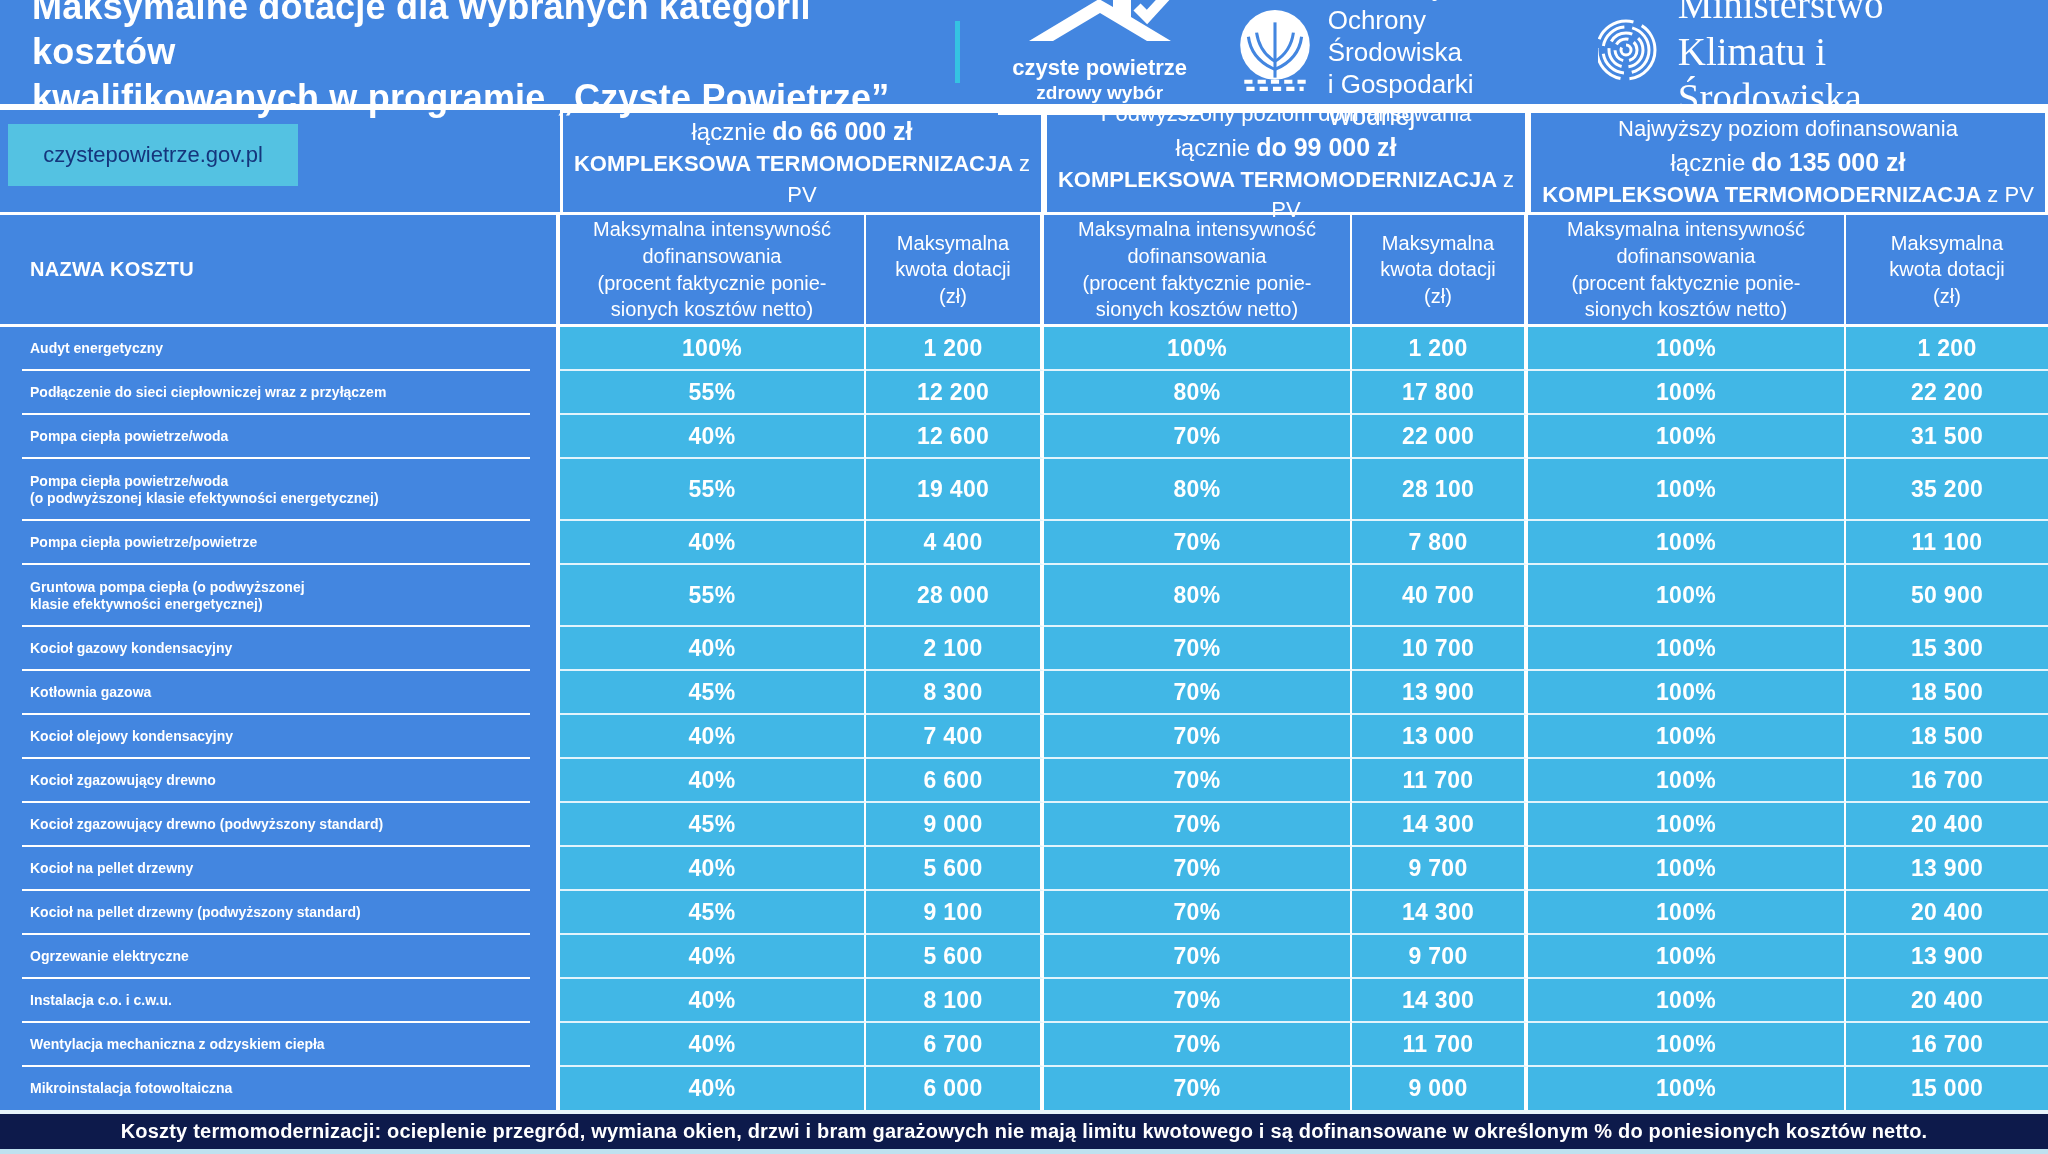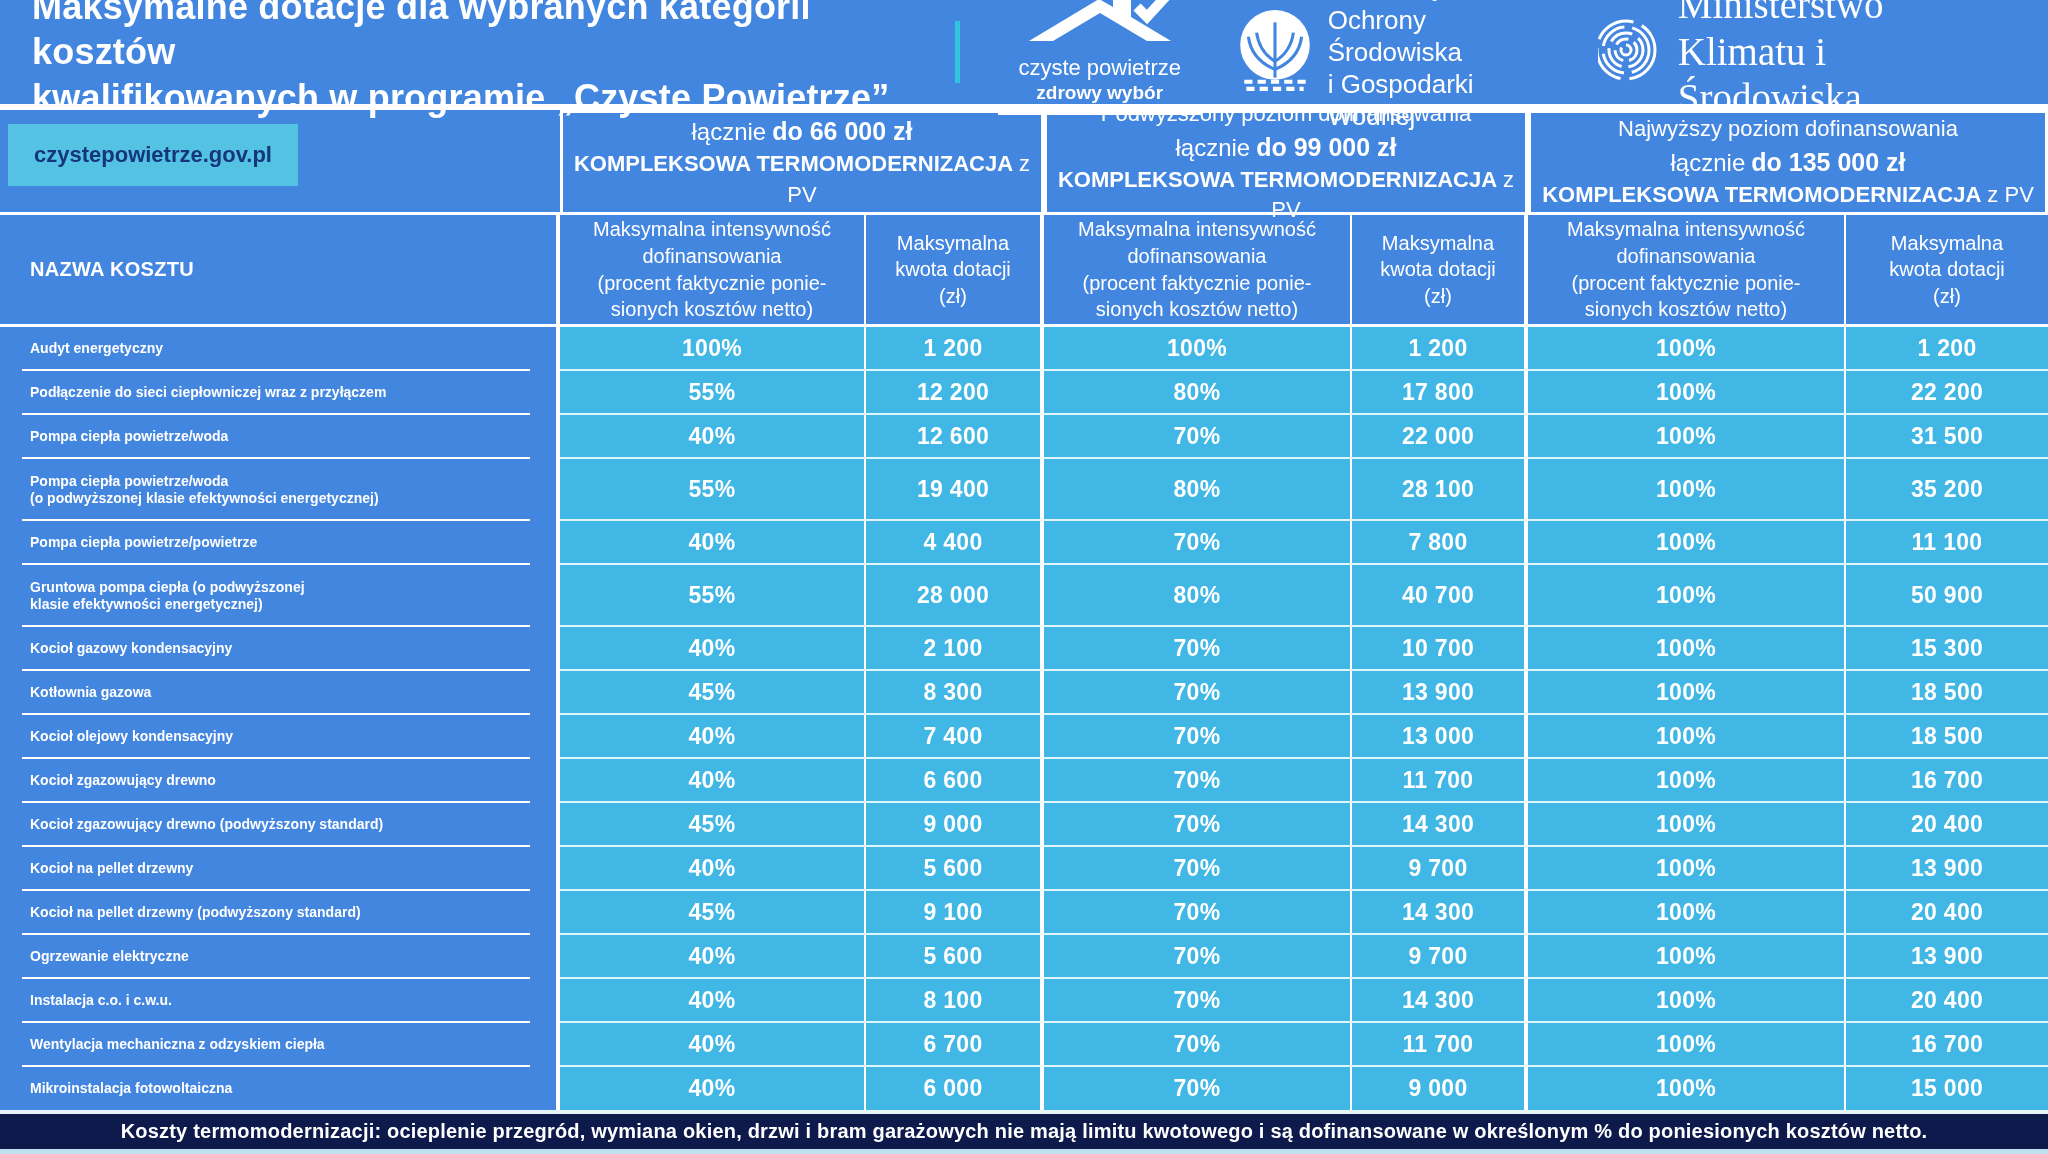--- a/index.html
+++ b/index.html
@@ -6,40 +6,40 @@
   .page{width:2048px;height:1154px;overflow:hidden;position:relative;background:#a3a3a3;
         font-family:"Liberation Sans",sans-serif;}
 
   
   .hdr{height:104px;background:#4386e0;display:flex;justify-content:space-between;
        align-items:center;padding:0 34px 0 32px;box-sizing:border-box;}
   .title{font-size:36px;font-weight:bold;color:#fff;line-height:1.26;letter-spacing:.2px;margin:0;}
   .logos{display:flex;align-items:center;gap:34px;}
   .tealbar{width:5px;height:62px;background:#35c3e2;margin-right:4px;}
   .logo-cp{display:flex;flex-direction:column;align-items:center;}
-  .logo-cp .l1{font-size:22px;font-weight:normal;color:#fff;line-height:1.2;}
+  .logo-cp .l1{font-size:22px;font-weight:bold;color:#fff;line-height:1.2;}
   .logo-cp .l2{font-size:19px;font-weight:bold;color:#fff;line-height:1.15;}
   .logo-cp .bar{width:204px;height:5px;background:#fff;margin-top:6px;}
   .logo-nf,.logo-min{display:flex;align-items:center;gap:14px;}
   .nf-text{font-size:26px;color:#fff;line-height:1.24;white-space:pre-line;}
   .min-text{font-family:"Liberation Serif",serif;font-size:39px;color:#fff;line-height:1.2;white-space:pre-line;}
 
   .sep{height:6px;background:#fff;}
 
   
   .grid{width:2048px;display:grid;background:#4386e0;box-sizing:border-box;
         grid-template-columns:560px 306px 178px 308px 176px 318px 202px;
         grid-template-rows:105px 112px 44px 44px 44px 62px 44px 62px 44px 44px 44px 44px 44px 44px 44px 44px 44px 44px 43px;}
   .row{display:contents;}
   .c{box-sizing:border-box;color:#fff;}
 
   
   .band-left{border-bottom:3px solid #fff;display:flex;}
   .govbox{margin:14px 0 0 8px;width:290px;height:62px;background:#54c2e2;color:#15357c;
-          font-weight:bold;font-size:22px;display:flex;align-items:center;justify-content:center;cursor:pointer;}
+          font-weight:normal;font-size:22px;display:flex;align-items:center;justify-content:center;cursor:pointer;}
   .band{grid-column:span 2;border:3px solid #fff;text-align:center;display:flex;flex-direction:column;
         justify-content:center;padding:4px 0;line-height:1.4;}
   .band .b1{font-size:22px;}
   .band .b2{font-size:24px;}
   .band .b2 b{font-size:25px;margin-left:6px;}
   .band .b3{font-size:22px;}
   .band .b3 .sfx{font-weight:normal;margin-left:6px;}
 
   
   .h-name{border-right:4px solid #fff;border-bottom:3px solid #fff;display:flex;align-items:center;

